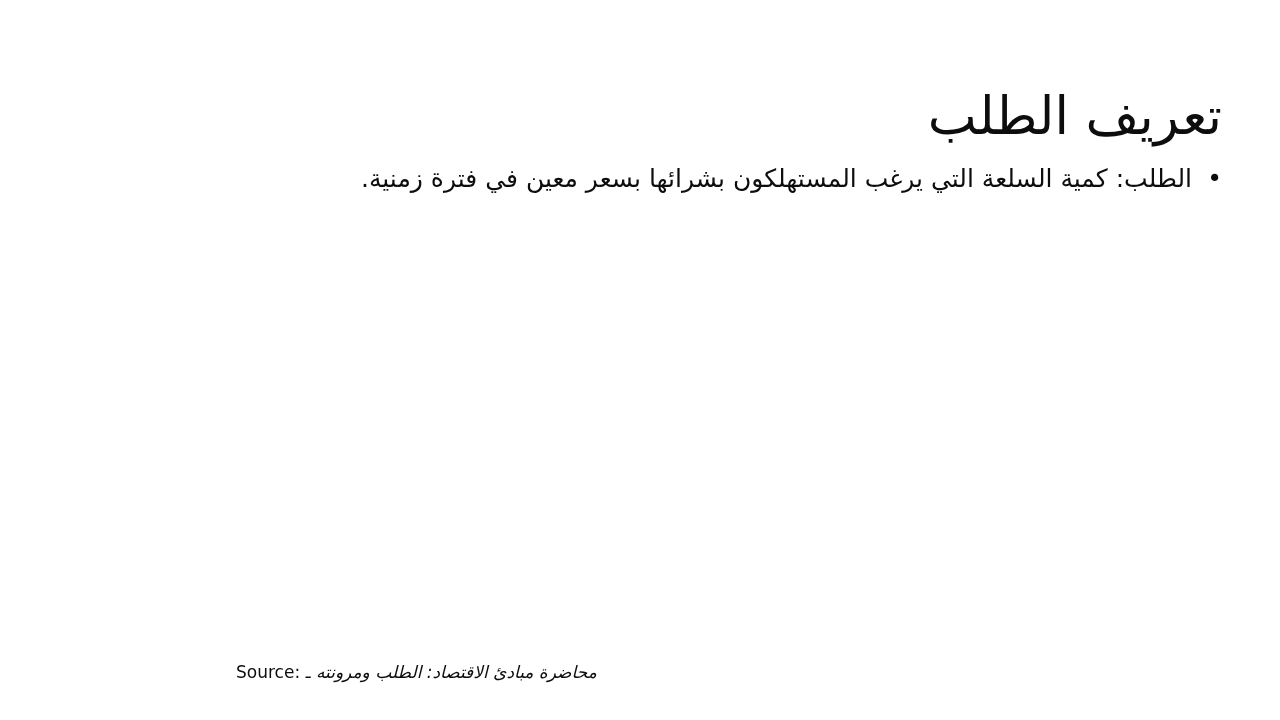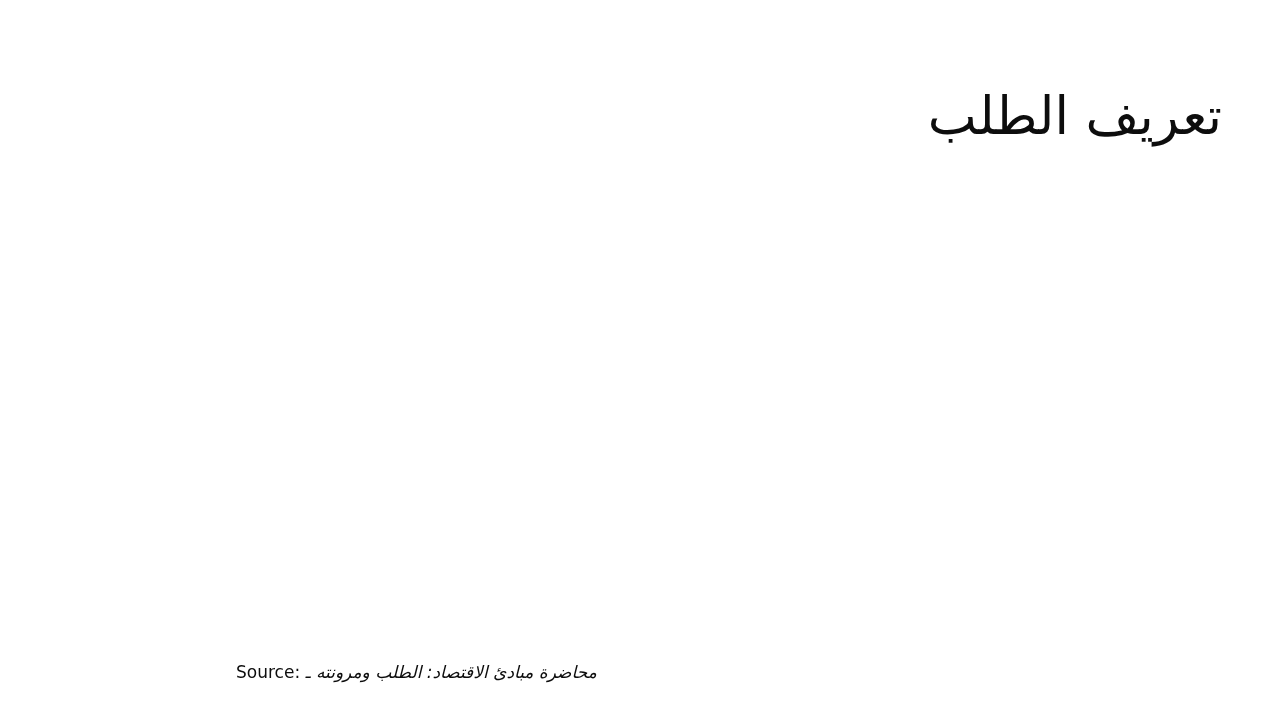--- a/index.html
+++ b/index.html
@@ -84,19 +84,20 @@
   }
 </style>
 </head>
 <body>
 
 <div class="slide">
 
   <h1 class="slide-title">تعريف الطلب</h1>
 
   <div class="bullets">
+    <div class="bullet-item">الطلب: كمية السلعة التي يرغب المستهلكون بشرائها بسعر معين في فترة زمنية.</div>
   </div>
 
   <div class="source-line">
     <span class="source-label">Source:</span><span> </span><span class="source-ref">محاضرة مبادئ الاقتصاد: الطلب ومرونته ـ</span>
   </div>
 
 </div>
 
 </body></html>

